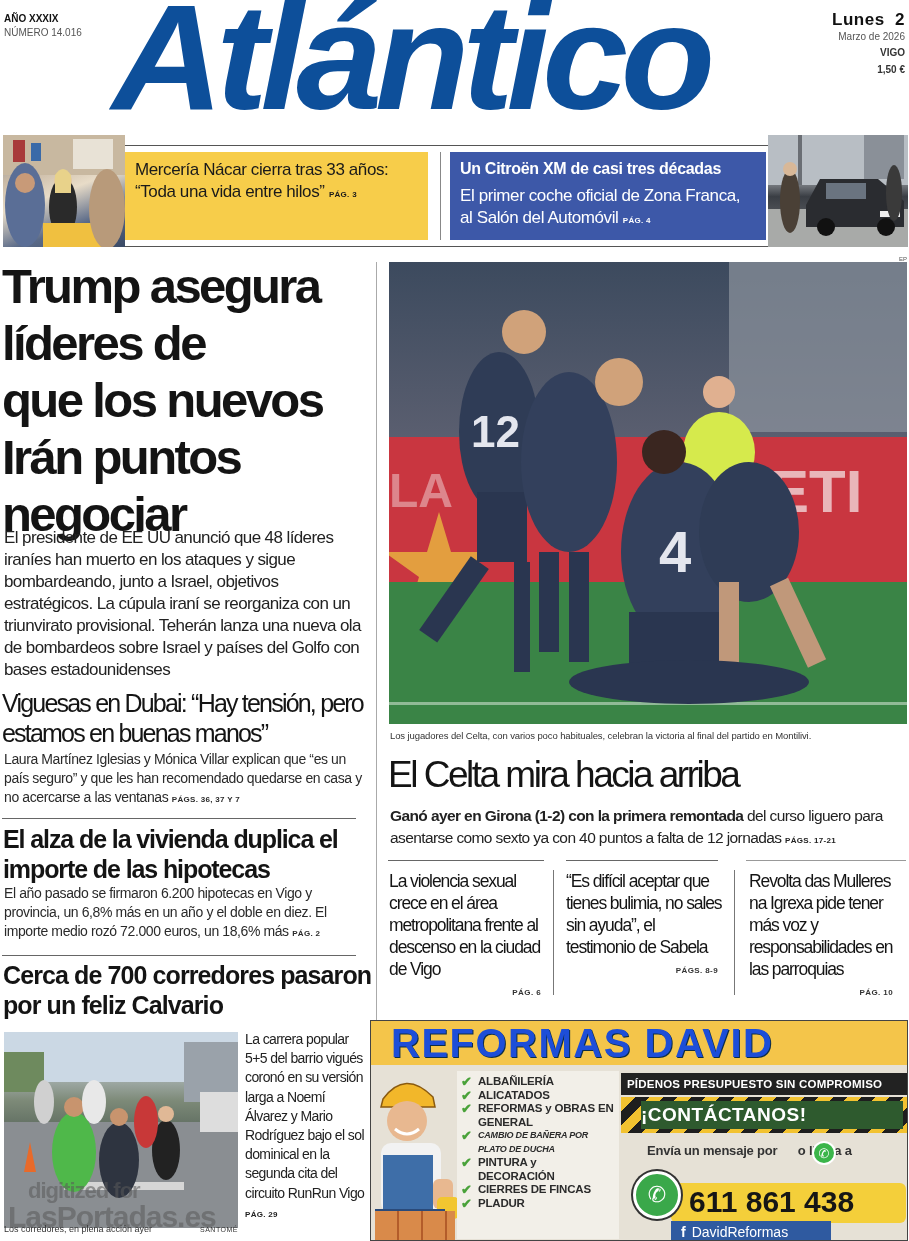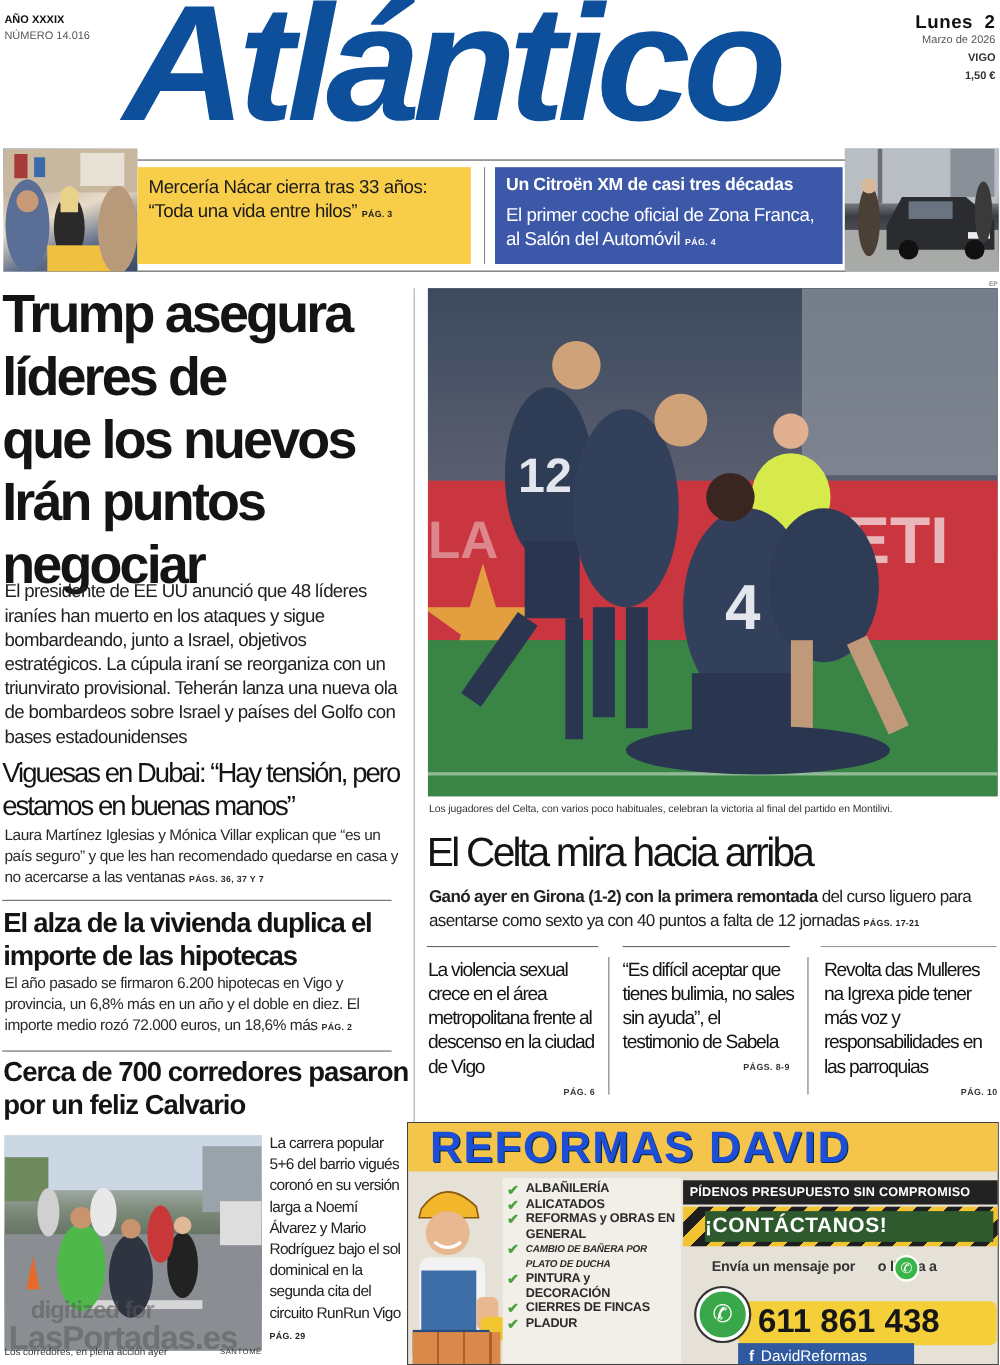--- a/index.html
+++ b/index.html
@@ -210,21 +210,21 @@
   </svg>
 </div>
 <div class="abs watermark">
   <span class="wm1">digitized for</span>
   <span>LasPortadas.es</span>
 </div>
 <div class="abs run-caption">
   <span>Los corredores, en plena acción ayer</span>
   <span class="abs run-credit" style="top:2px">SANTOMÉ</span>
 </div>
-<div class="abs run-text"><span>La carrera popular 5+6 del barrio vigués coronó en su versión larga a Noemí Álvarez y Mario Rodríguez bajo el sol dominical en la segunda cita del circuito RunRun Vigo </span><span class="pag">PÁG. 29</span></div>
+<div class="abs run-text"><span>La carrera popular 5+5 del barrio vigués coronó en su versión larga a Noemí Álvarez y Mario Rodríguez bajo el sol dominical en la segunda cita del circuito RunRun Vigo </span><span class="pag">PÁG. 29</span></div>
 
 <div class="abs ep-credit">EP</div>
 <div class="abs celta-photo">
   <svg width="518" height="462" viewBox="0 0 518 462">
     <defs>
       <linearGradient id="crowd" x1="0" y1="0" x2="0" y2="1">
         <stop offset="0" stop-color="#3c4a5e"></stop>
           <stop offset="1" stop-color="#5b5f70"></stop>
       </linearGradient>
     </defs>
@@ -277,21 +277,21 @@
   <div class="sub-pag" style="margin-top:2px; padding-right:8px">PÁG. 6</div>
 </div>
 <div class="abs sub-vr" style="left:553px"></div>
 <div class="abs sub-h" style="left:566px; width:160px">
   <div>“Es difícil aceptar que tienes bulimia, no sales sin ayuda”, el testimonio de Sabela</div>
   <div class="sub-pag" style="margin-top:2px; padding-right:8px">PÁGS. 8-9</div>
 </div>
 <div class="abs sub-vr" style="left:734px"></div>
 <div class="abs sub-h" style="left:749px; width:160px">
   <div>Revolta das Mulleres na Igrexa pide tener más voz y responsabilidades en las parroquias</div>
-  <div class="sub-pag" style="margin-top:2px; padding-right:2px">PÁG. 10</div>
+  <div class="sub-pag" style="margin-top:2px; padding-right:16px">PÁG. 10</div>
 </div>
 
 <div class="abs ad">
   <div class="ad-top"></div>
   <div class="ad-brand">REFORMAS DAVID</div>
 
   <svg class="ad-worker" viewBox="0 0 88 172">
     <path d="M8 30 Q30 0 58 28 L60 38 L6 38Z" fill="#f2b72a" stroke="#8a5a10" stroke-width="1.5"></path>
     <circle cx="32" cy="52" r="20" fill="#e8b890"></circle>
     <path d="M20 60 Q32 70 44 60" stroke="#fff" stroke-width="3" fill="none"></path>

